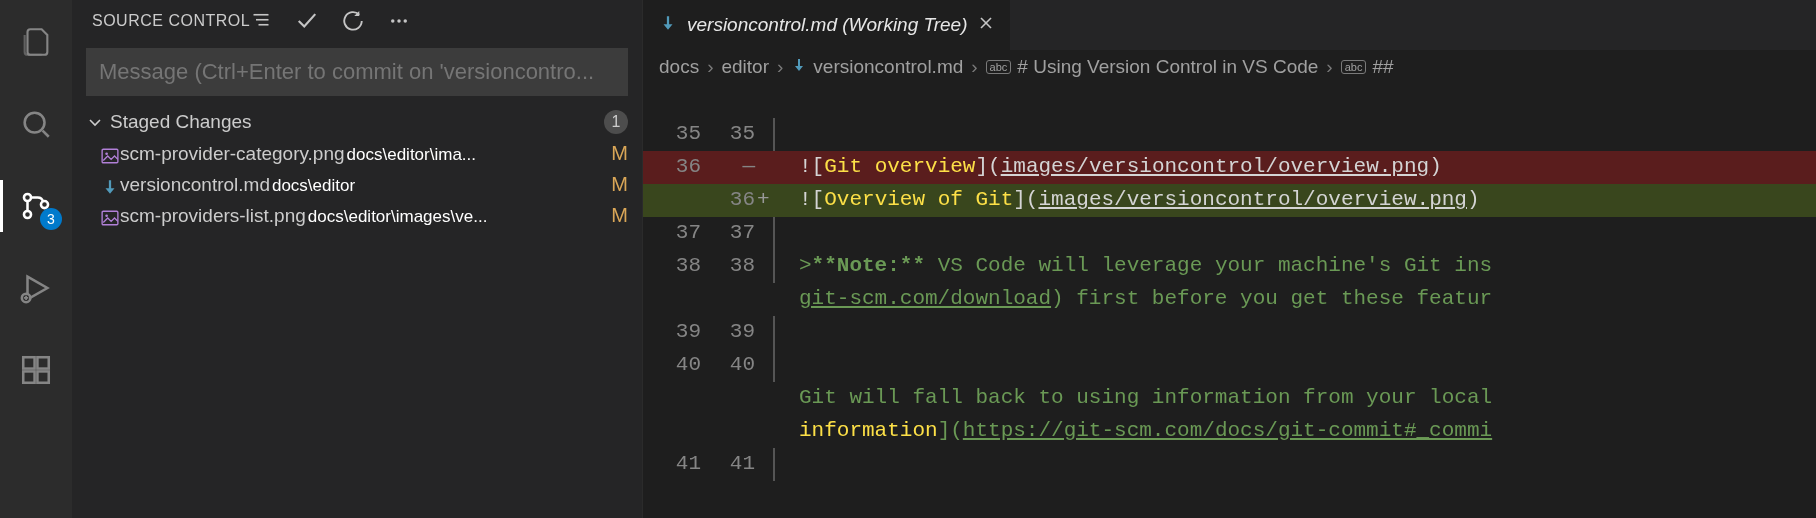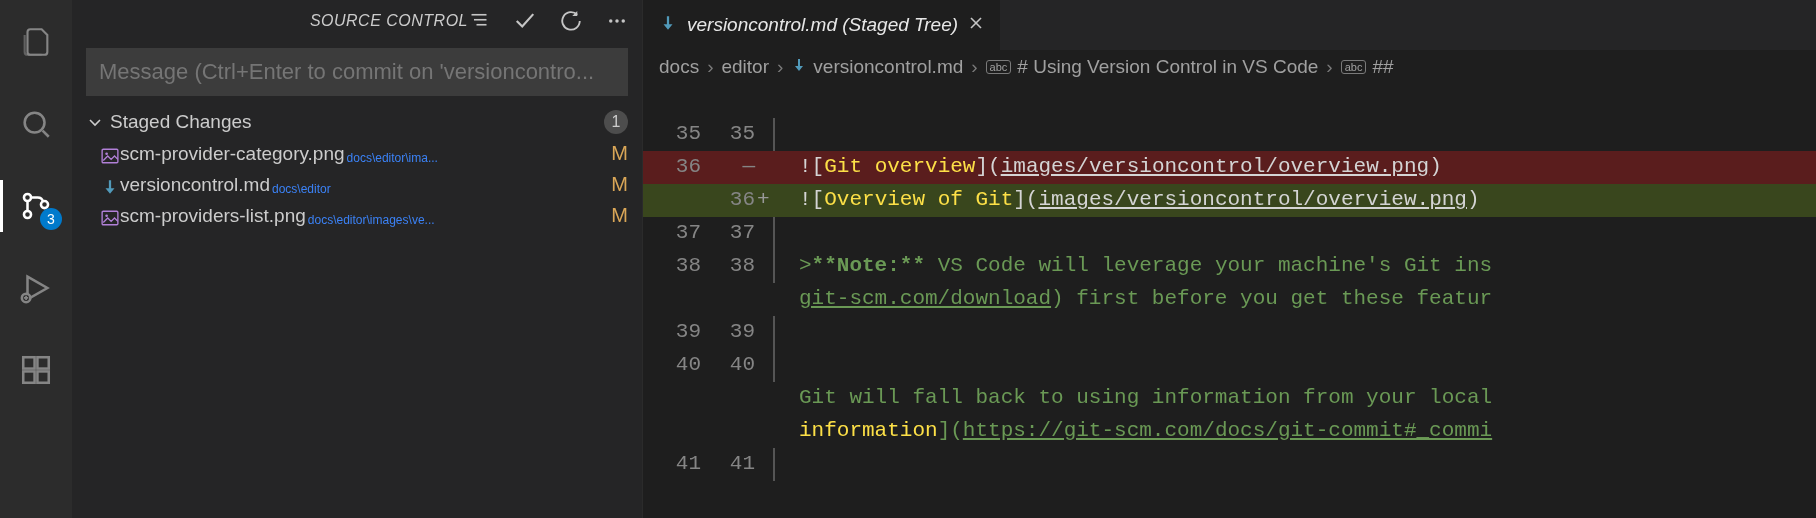--- a/index.html
+++ b/index.html
@@ -64,26 +64,25 @@
   
   .side-panel {
     width: 570px;
     background: #252526;
     display: flex;
     flex-direction: column;
   }
   .panel-header {
     display: flex;
     align-items: center;
-    justify-content: flex-end;
+    justify-content: flex-start;
     padding: 10px 14px 10px 20px;
     font-size: 16px;
     letter-spacing: 0.5px;
     color: #cccccc;
-    font-style: italic;
   }
   .panel-actions {
     display: flex;
     align-items: center;
     gap: 24px;
     color: #c5c5c5;
   }
   .panel-actions .act { width: 22px; height: 22px; display:flex; align-items:center; justify-content:center; cursor:pointer;}
   .commit-input {
     margin: 6px 14px 10px 14px;
@@ -117,22 +116,22 @@
   }
   .file-row {
     display: flex;
     align-items: flex-end;
     padding: 4px 14px 4px 28px;
     font-size: 19px;
     cursor: pointer;
   }
   .file-icon { width:20px; display:flex; align-items:center; justify-content:center;}
   .file-path {
-    color: #3b82f6;
-    font-size: 12px;
+    color: #ffffff;
+    font-size: 17px;
     margin-left: 2px;
     white-space: nowrap;
     overflow: hidden;
     text-overflow: ellipsis;
     flex: 1;
   }
   .status-letter {
     color: #d9a657;
     font-weight: 500;
     font-size: 20px;
@@ -337,21 +336,21 @@
 </div>
 
 <div class="editor">
   <div class="tabbar">
     <div class="tab">
       <span style="color:#519aba;">
         <svg viewBox="0 0 16 16" width="18" height="18" fill="currentColor">
             <path d="M8 2 L12 7 H9 V14 H7 V7 H4 Z" transform="rotate(180 8 8)"></path>
           </svg>
       </span>
-      <span>versioncontrol.md (Staged Tree)</span>
+      <span>versioncontrol.md (Working Tree)</span>
       <span class="close">
         <svg viewBox="0 0 16 16" width="16" height="16" stroke="currentColor" stroke-width="1.6">
             <line x1="3" y1="3" x2="13" y2="13"></line>
             <line x1="13" y1="3" x2="3" y2="13"></line>
           </svg>
       </span>
     </div>
   </div>
 
   <div class="breadcrumb">

